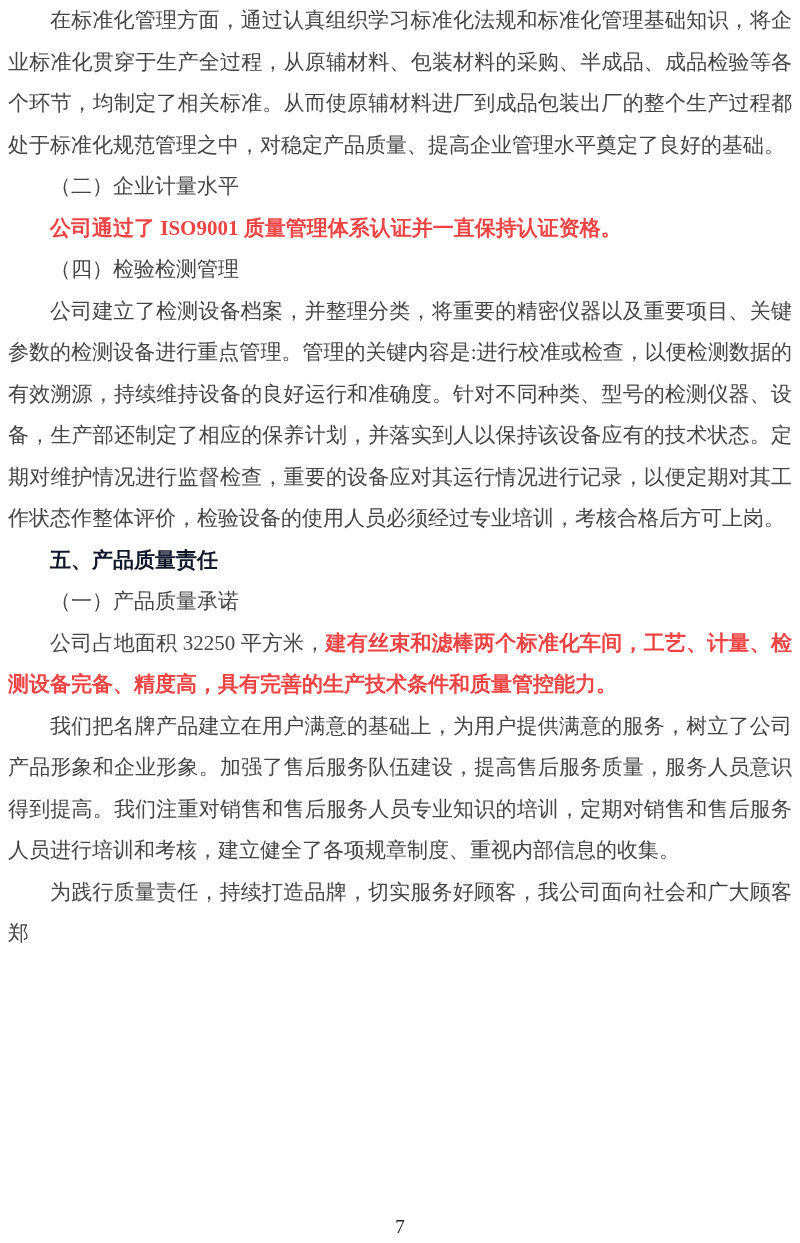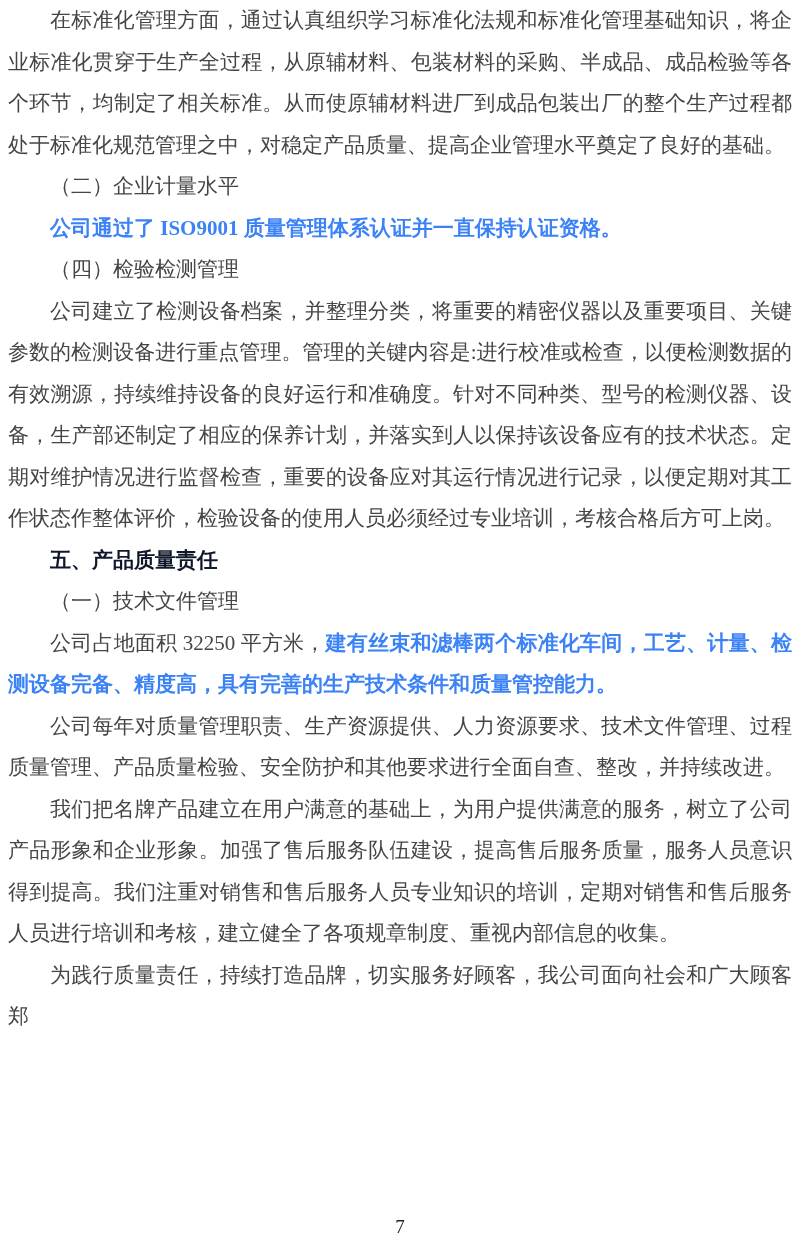--- a/index.html
+++ b/index.html
@@ -32,21 +32,21 @@
   .subheading {
     font-weight: normal;
   }
   .heading {
     font-weight: bold;
     color: #0f172a;
   }
   .bold-line,
   .bold-seg {
     font-weight: bold;
-    color: #3b82f6;
+    color: #ef4444;
   }
   .footer {
     position: absolute;
     left: 0;
     bottom: 7px;
     width: 100%;
     text-align: center;
     text-indent: 0;
     font-size: 19px;
     line-height: 19px;
@@ -66,25 +66,24 @@
 
 
   <p class="para bold-line">公司通过了 ISO9001 质量管理体系认证并一直保持认证资格。</p>
 
   <p class="subheading">（四）检验检测管理</p>
 
   <p class="para">公司建立了检测设备档案，并整理分类，将重要的精密仪器以及重要项目、关键参数的检测设备进行重点管理。管理的关键内容是:进行校准或检查，以便检测数据的有效溯源，持续维持设备的良好运行和准确度。针对不同种类、型号的检测仪器、设备，生产部还制定了相应的保养计划，并落实到人以保持该设备应有的技术状态。定期对维护情况进行监督检查，重要的设备应对其运行情况进行记录，以便定期对其工作状态作整体评价，检验设备的使用人员必须经过专业培训，考核合格后方可上岗。</p>
 
   <p class="heading">五、产品质量责任</p>
 
-  <p class="subheading">（一）技术文件管理</p>
+  <p class="subheading">（一）产品质量承诺</p>
 
   <p class="para"><span>公司占地面积 32250 平方米，</span><span class="bold-seg">建有丝束和滤棒两个标准化车间，工艺、计量、检测设备完备、精度高，具有完善的生产技术条件和质量管控能力。</span></p>
 
-  <p class="para">公司每年对质量管理职责、生产资源提供、人力资源要求、技术文件管理、过程质量管理、产品质量检验、安全防护和其他要求进行全面自查、整改，并持续改进。</p>
 
   <p class="para">我们把名牌产品建立在用户满意的基础上，为用户提供满意的服务，树立了公司产品形象和企业形象。加强了售后服务队伍建设，提高售后服务质量，服务人员意识得到提高。我们注重对销售和售后服务人员专业知识的培训，定期对销售和售后服务人员进行培训和考核，建立健全了各项规章制度、重视内部信息的收集。</p>
 
   <p class="para">为践行质量责任，持续打造品牌，切实服务好顾客，我公司面向社会和广大顾客郑</p>
 
   <div class="footer">7</div>
 
 </div>
 
 </body></html>

